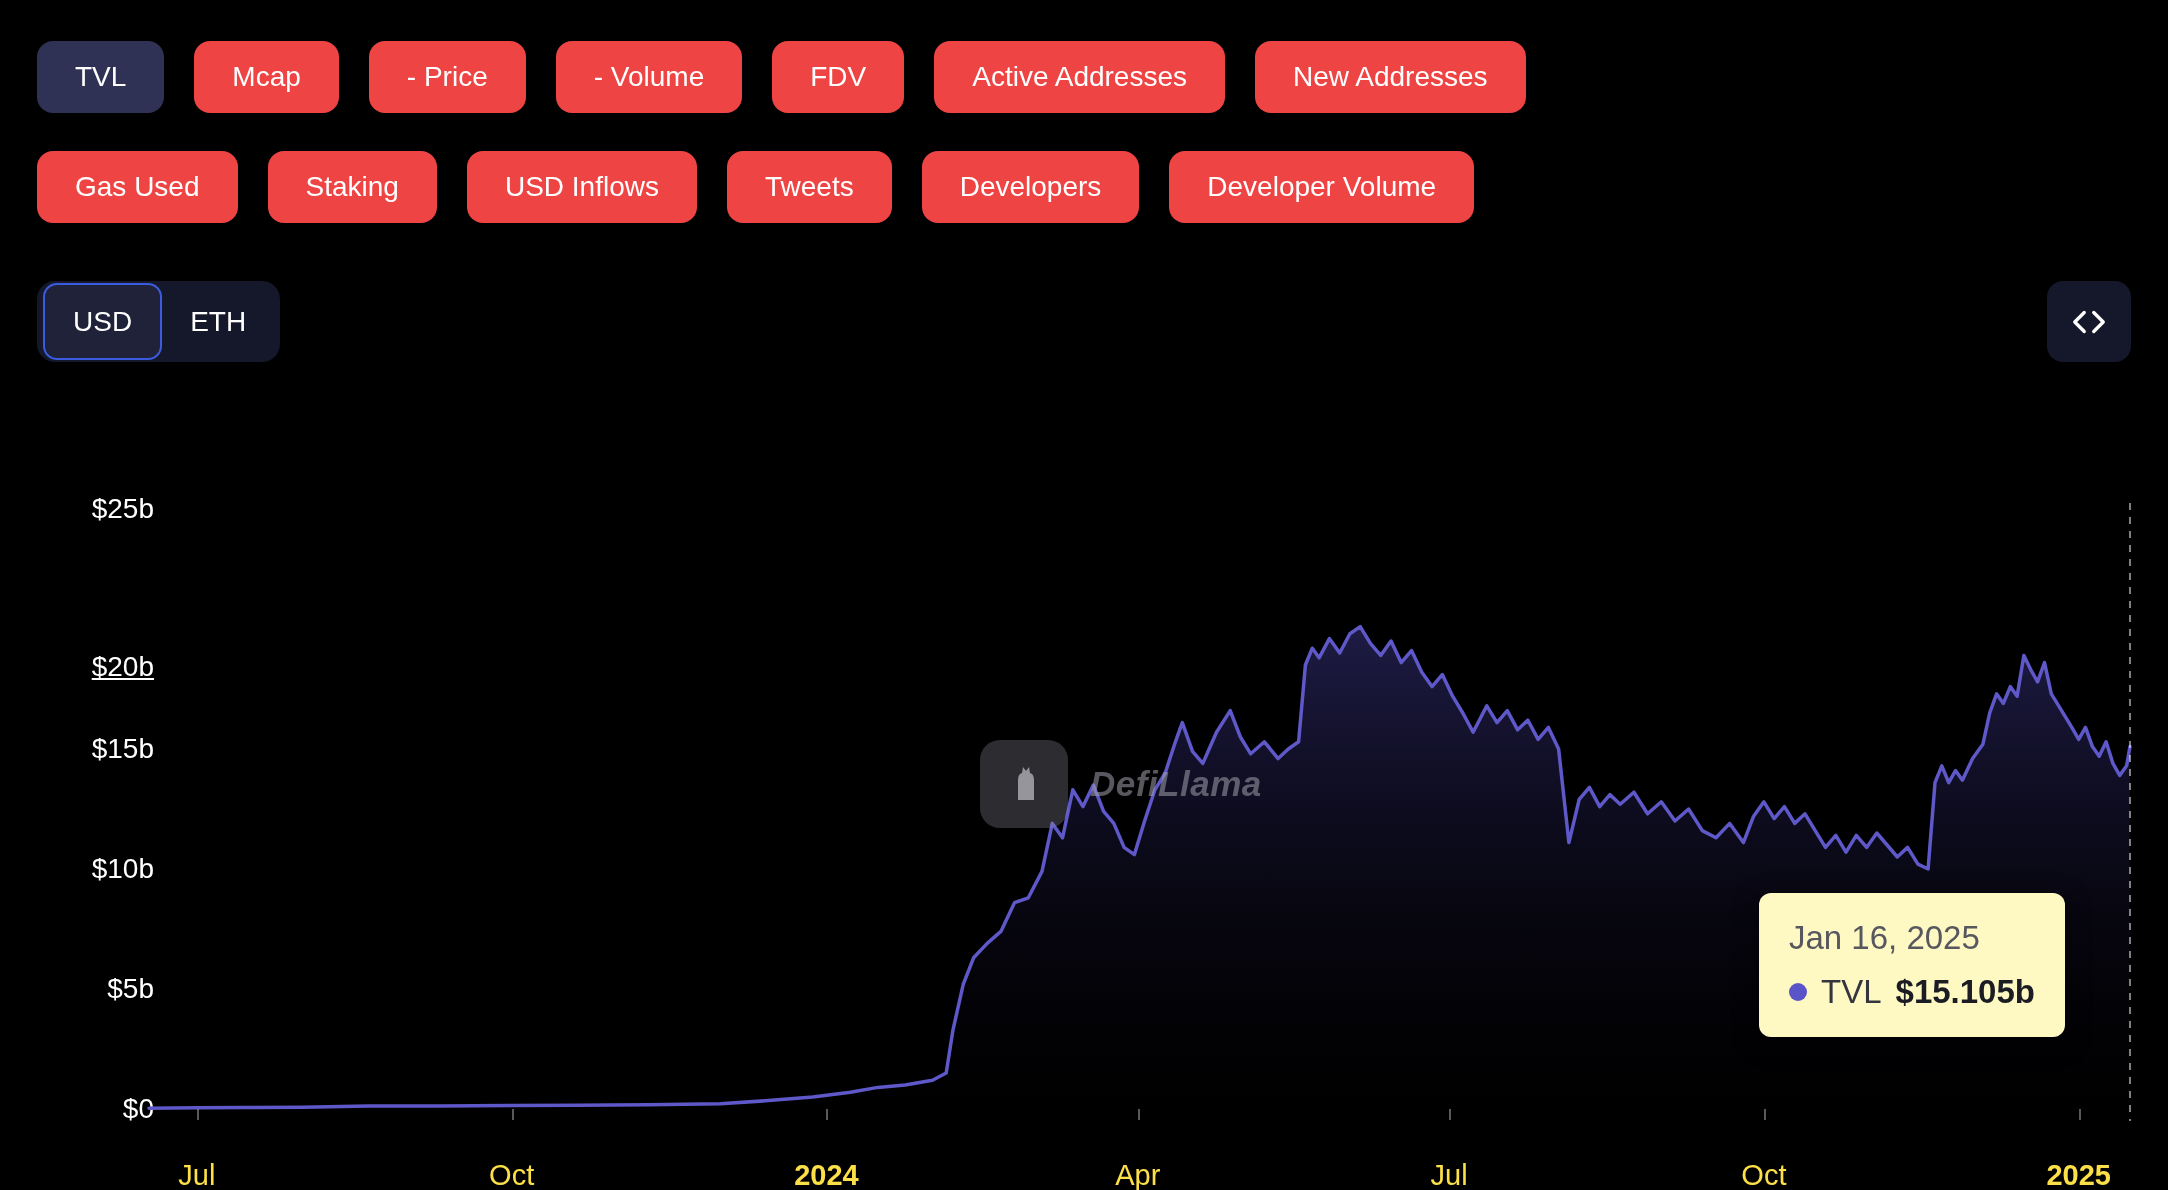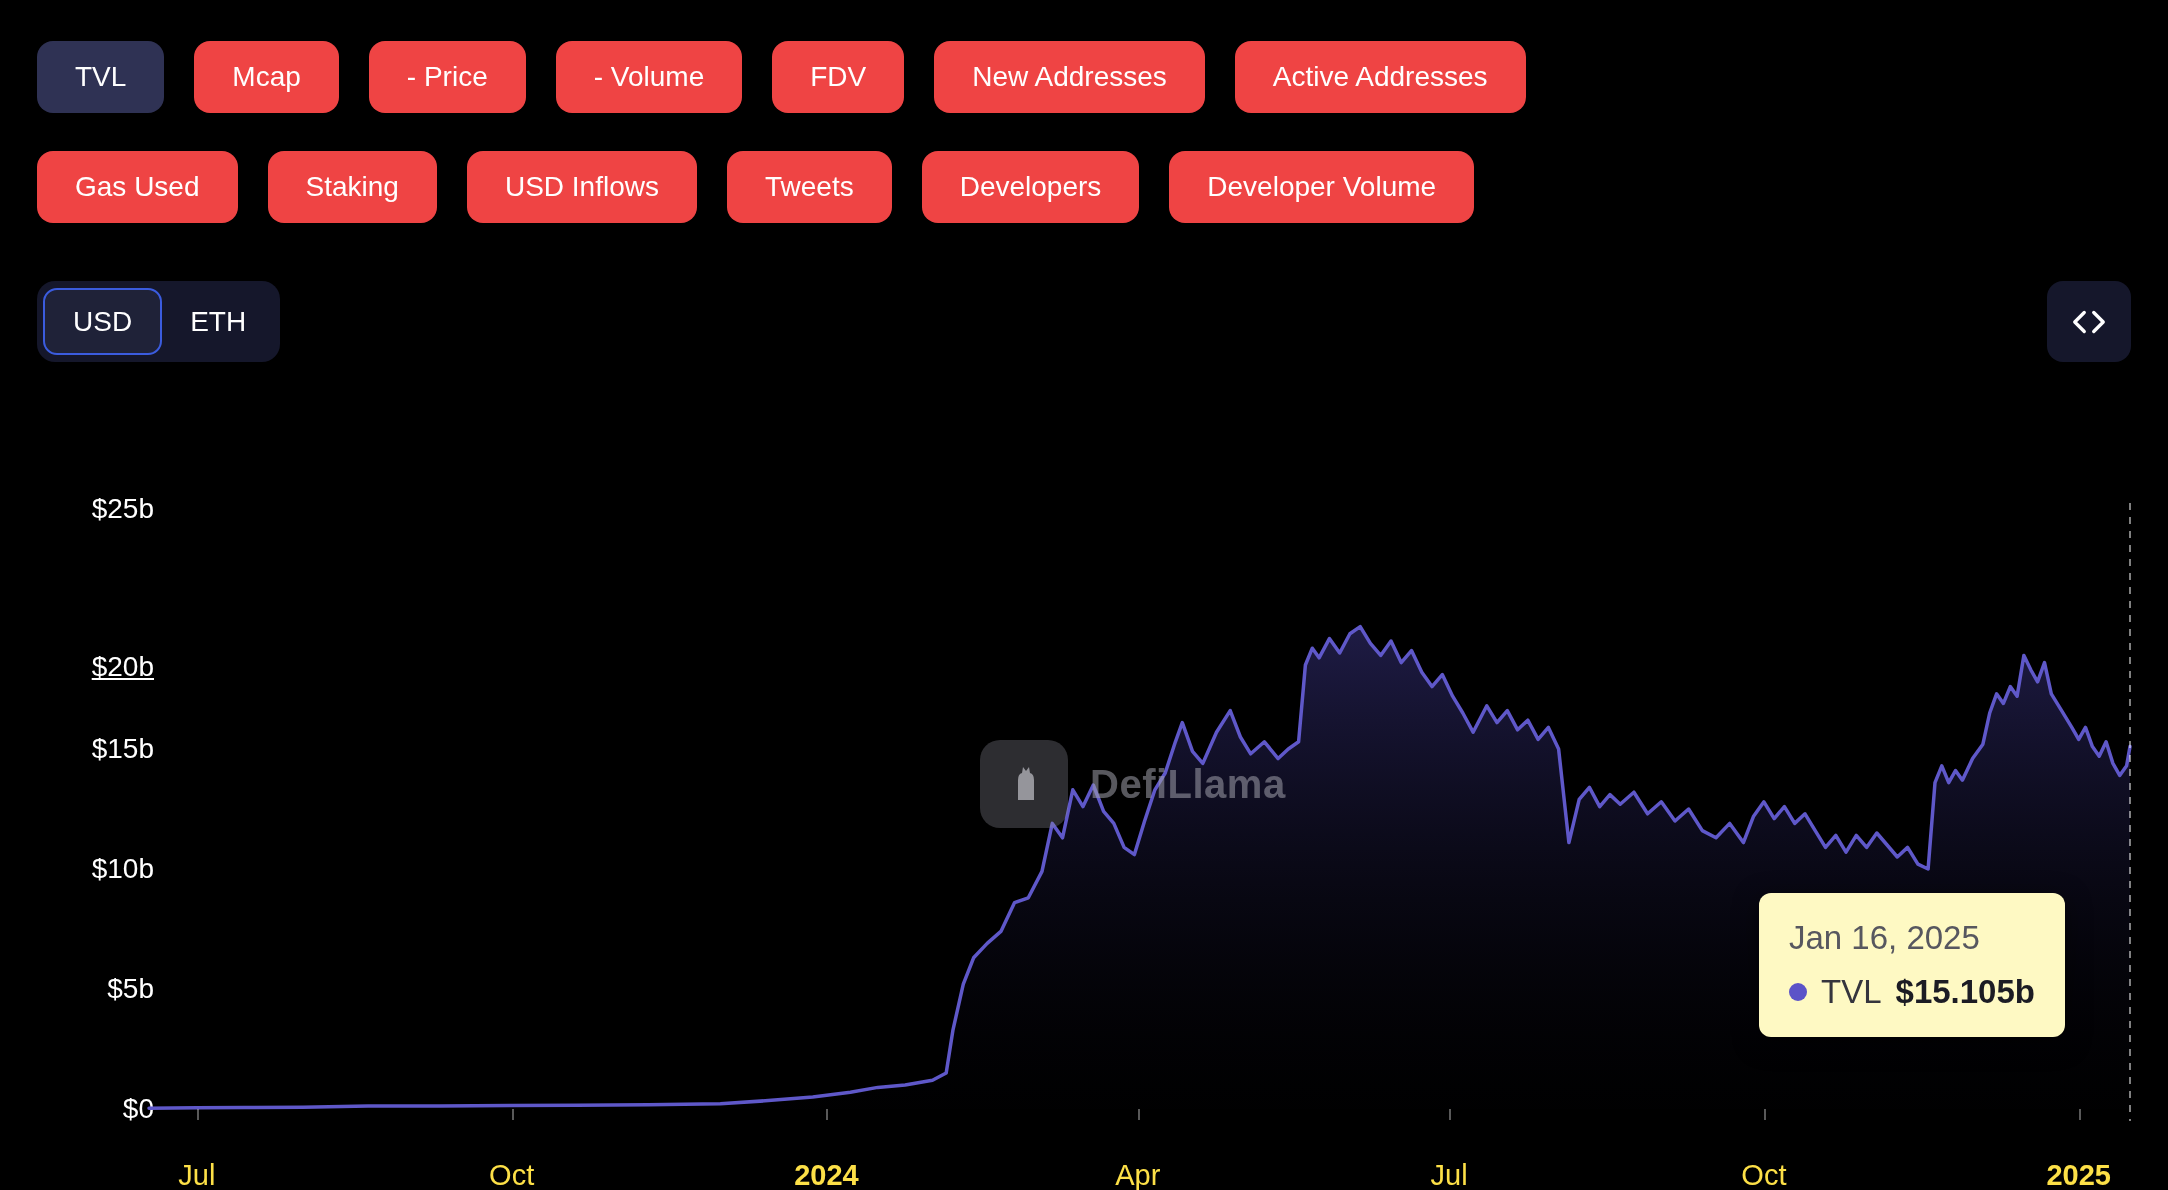--- a/index.html
+++ b/index.html
@@ -9,61 +9,61 @@
   .tabs-row{position:absolute;left:37px;display:flex;gap:30px;}
   .tabs-row.r1{top:41px;}
   .tabs-row.r2{top:151px;}
   .pill{height:72px;padding:0 38px;border:none;border-radius:16px;
         background:#ef4444;color:#fff;font-size:28px;font-weight:500;
         font-family:inherit;cursor:pointer;white-space:nowrap;}
   .pill.active{background:#2f3254;}
 
   .toggle{position:absolute;left:37px;top:281px;height:81px;display:flex;align-items:center;
           background:#15172b;border-radius:18px;padding:0 6px;box-sizing:border-box;}
-  .seg{height:67px;padding:0 28px;border:none;border-radius:14px;background:transparent;
+  .seg{height:77px;padding:0 28px;border:none;border-radius:14px;background:transparent;
        color:#fff;font-size:28px;font-weight:500;font-family:inherit;cursor:pointer;}
   .seg.selected{background:#1f2238;border:2px solid #3b5cde;}
 
   .code-btn{position:absolute;right:37px;top:281px;width:84px;height:81px;
             background:#15172b;border:none;border-radius:16px;cursor:pointer;
             display:flex;align-items:center;justify-content:center;}
 
   .plot{position:absolute;left:149px;top:509px;width:1981px;height:600px;}
   .plot svg{overflow:visible;display:block;}
 
   .ytick{position:absolute;left:0;width:112px;text-align:right;transform:translateY(-50%);
          font-size:28px;color:#fff;padding-left:42px;}
   .xtick{position:absolute;top:1127px;transform:translateX(-50%);font-size:29px;color:#fde047;white-space:nowrap;margin-top:32px;}
   .xtick.bold{font-weight:700;}
   .tickmark{position:absolute;top:1109px;width:2px;height:11px;background:rgba(255,255,255,.35);}
 
   .watermark{position:absolute;left:980px;top:740px;display:flex;align-items:center;gap:22px;pointer-events:none;}
   .wicon{width:88px;height:88px;border-radius:20px;background:rgba(150,150,162,.30);
          display:flex;align-items:center;justify-content:center;}
-  .wtext{font-size:40px;font-weight:700;color:rgba(160,160,172,.55);letter-spacing:.5px;}
+  .wtext{font-size:35px;font-weight:700;color:rgba(160,160,172,.55);letter-spacing:.5px;font-style:italic;}
 
   .tooltip{position:absolute;left:1759px;top:893px;background:#fef9c3;border-radius:12px;
            padding:26px 30px;box-shadow:0 6px 24px rgba(0,0,0,.5);white-space:nowrap;}
   .tt-date{font-size:33px;color:#57575f;}
   .tt-row{margin-top:16px;display:flex;align-items:center;gap:14px;font-size:33px;}
   .dot{width:18px;height:18px;border-radius:50%;background:#5b53c8;display:inline-block;}
   .tt-name{color:#35353d;}
   .tt-val{color:#1c1c24;font-weight:700;}
 </style>
 </head>
 <body>
 
 <div class="tabs-row r1">
   <button class="pill active">TVL</button>
   <button class="pill">Mcap</button>
   <button class="pill">- Price</button>
   <button class="pill">- Volume</button>
   <button class="pill">FDV</button>
+  <button class="pill">Active Addresses</button>
   <button class="pill">New Addresses</button>
-  <button class="pill">Active Addresses</button>
 </div>
 
 <div class="tabs-row r2">
   <button class="pill">Gas Used</button>
   <button class="pill">Staking</button>
   <button class="pill">USD Inflows</button>
   <button class="pill">Tweets</button>
   <button class="pill">Developers</button>
   <button class="pill">Developer Volume</button>
 </div>

